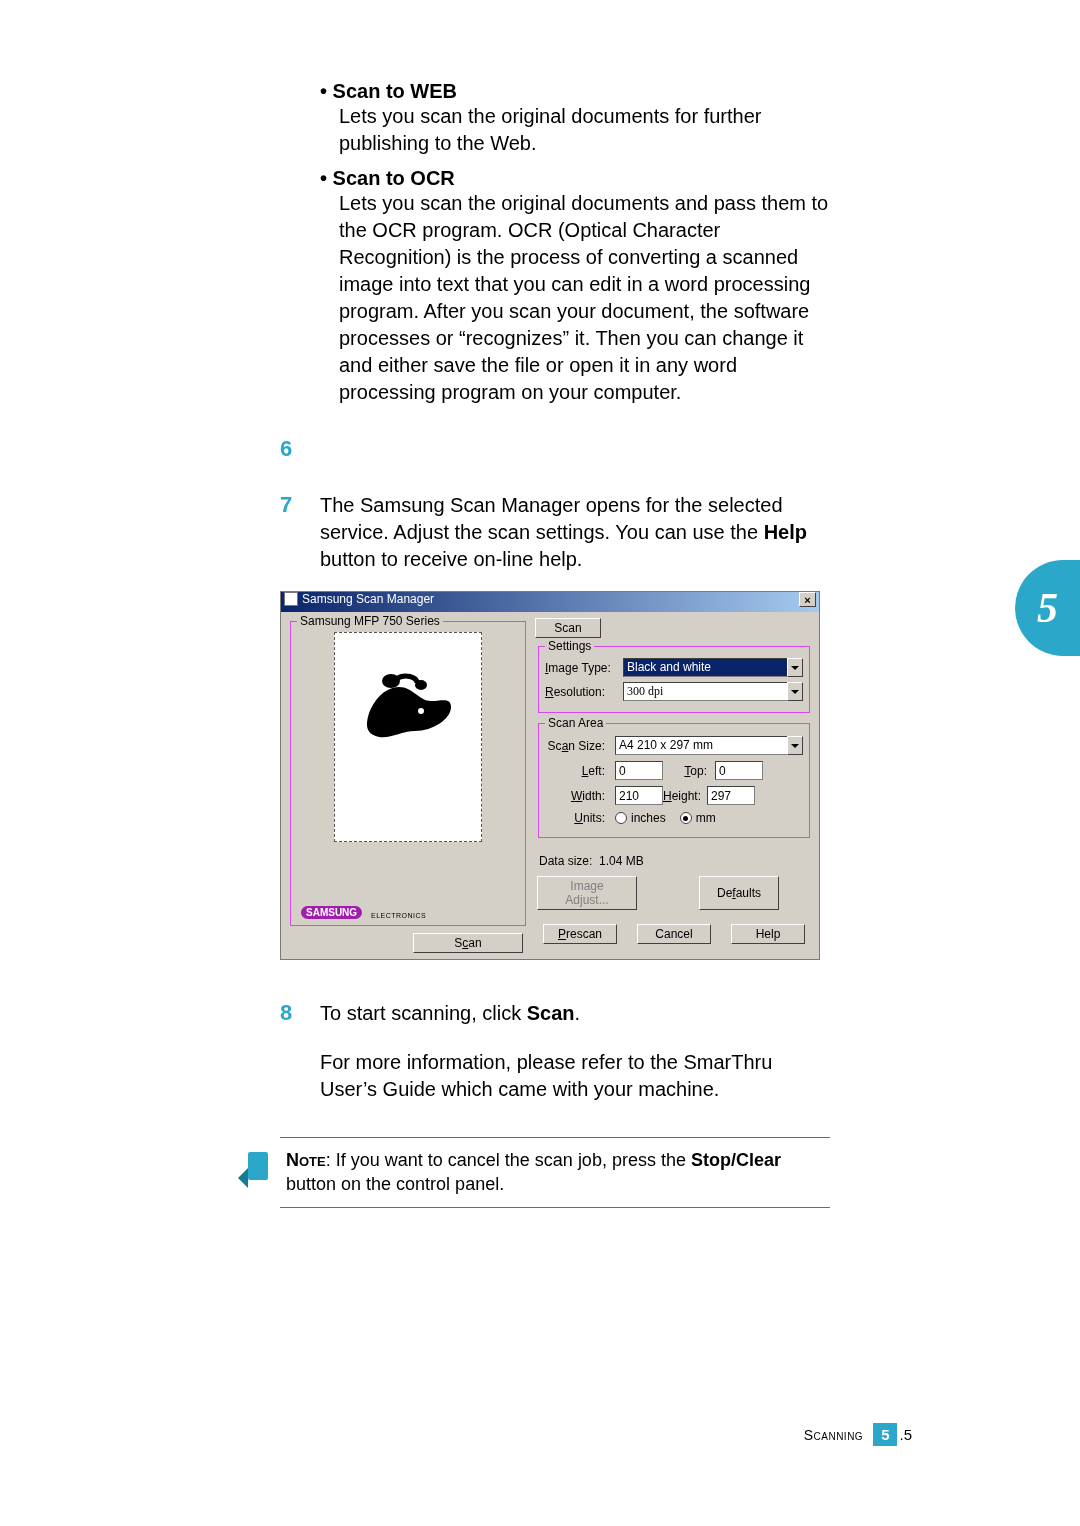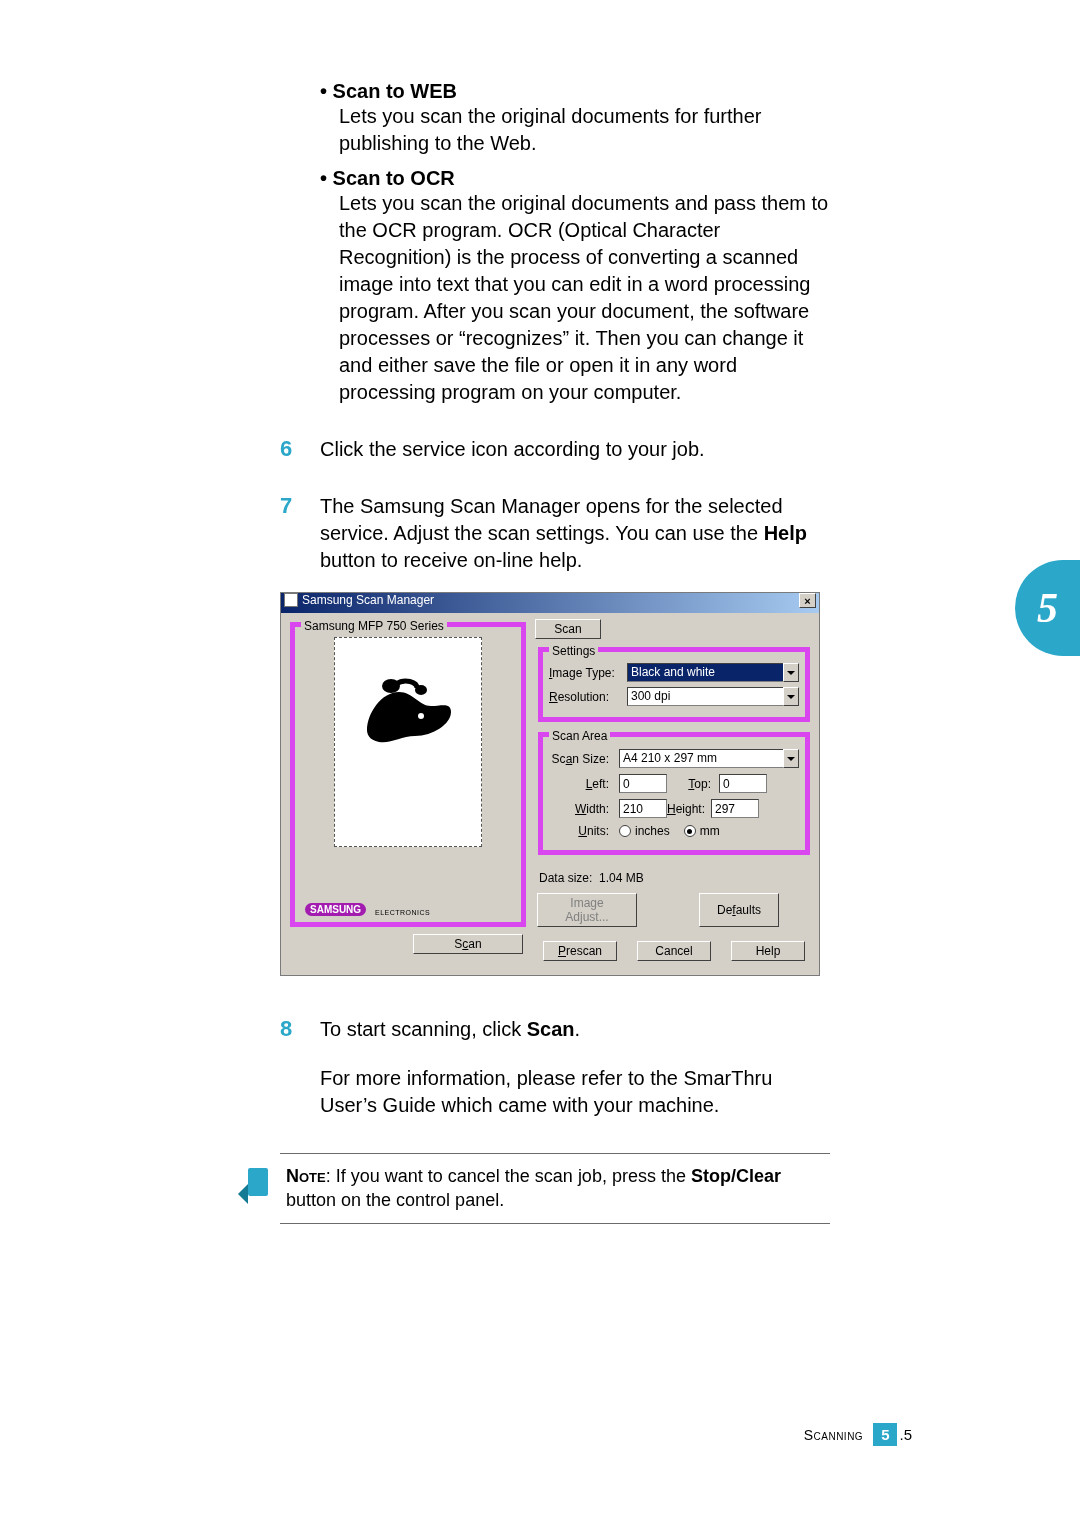--- a/index.html
+++ b/index.html
@@ -75,21 +75,21 @@
     width: 17px; height: 15px; background:#d4d0c8; border:1px solid #fff;
     border-right-color:#404040; border-bottom-color:#404040;
     display:flex; align-items:center; justify-content:center;
     font-family: Arial; font-size:11px; font-weight:bold; color:#000;
   }
   .sm-body {
     display:flex;
     padding: 6px;
   }
   .sm-fieldset {
-    border: 5px solid #d946ef;
+    border: 1px solid #d946ef;
     margin: 3px;
     padding: 6px;
     position: relative;
   }
   .sm-legend {
     position: absolute;
     top: -8px;
     left: 6px;
     background: #d4d0c8;
     padding: 0 3px;
@@ -228,21 +228,20 @@
     <div class="bullet-body">Lets you scan the original documents for further publishing to the Web.</div>
   </div>
 
   <div class="bullet-item" style="margin-left:40px; margin-top:10px;">
     <div class="bullet-head">Scan to OCR</div>
     <div class="bullet-body">Lets you scan the original documents and pass them to the OCR program. OCR (Optical Character Recognition) is the process of converting a scanned image into text that you can edit in a word processing program. After you scan your document, the software processes or “recognizes” it. Then you can change it and either save the file or open it in any word processing program on your computer.</div>
   </div>
 
   <div class="step">
     <div class="step-num">6</div>
-    <div class="step-text">Click the service icon according to your job.</div>
   </div>
 
   <div class="step">
     <div class="step-num">7</div>
     <div class="step-text">
       <span>The Samsung Scan Manager opens for the selected service. Adjust the scan settings. You can use the </span><span class="help-bold">Help</span><span> button to receive on-line help.</span>
     </div>
   </div>
 
   <div class="screenshot">
@@ -281,21 +280,21 @@
           <div class="sm-legend">Settings</div>
           <div class="settings-row">
             <div class="settings-label"><u>I</u>mage Type:</div>
             <div class="win-dropdown" style="flex:1;">
               <div class="dd-field hl">Black and white</div>
               <div class="dd-arrow"></div>
             </div>
           </div>
           <div class="settings-row">
             <div class="settings-label"><u>R</u>esolution:</div>
-            <div class="win-dropdown" style="flex:1;">
+            <div class="win-dropdown" style="flex:1;font-family:Liberation Serif, serif;">
               <div class="dd-field">300 dpi</div>
               <div class="dd-arrow"></div>
             </div>
           </div>
         </div>
 
         <div class="sm-fieldset" style="margin-top:10px;">
           <div class="sm-legend">Scan Area</div>
           <div class="scanarea-row">
             <div class="scanarea-label">Sc<u>a</u>n Size:</div>

